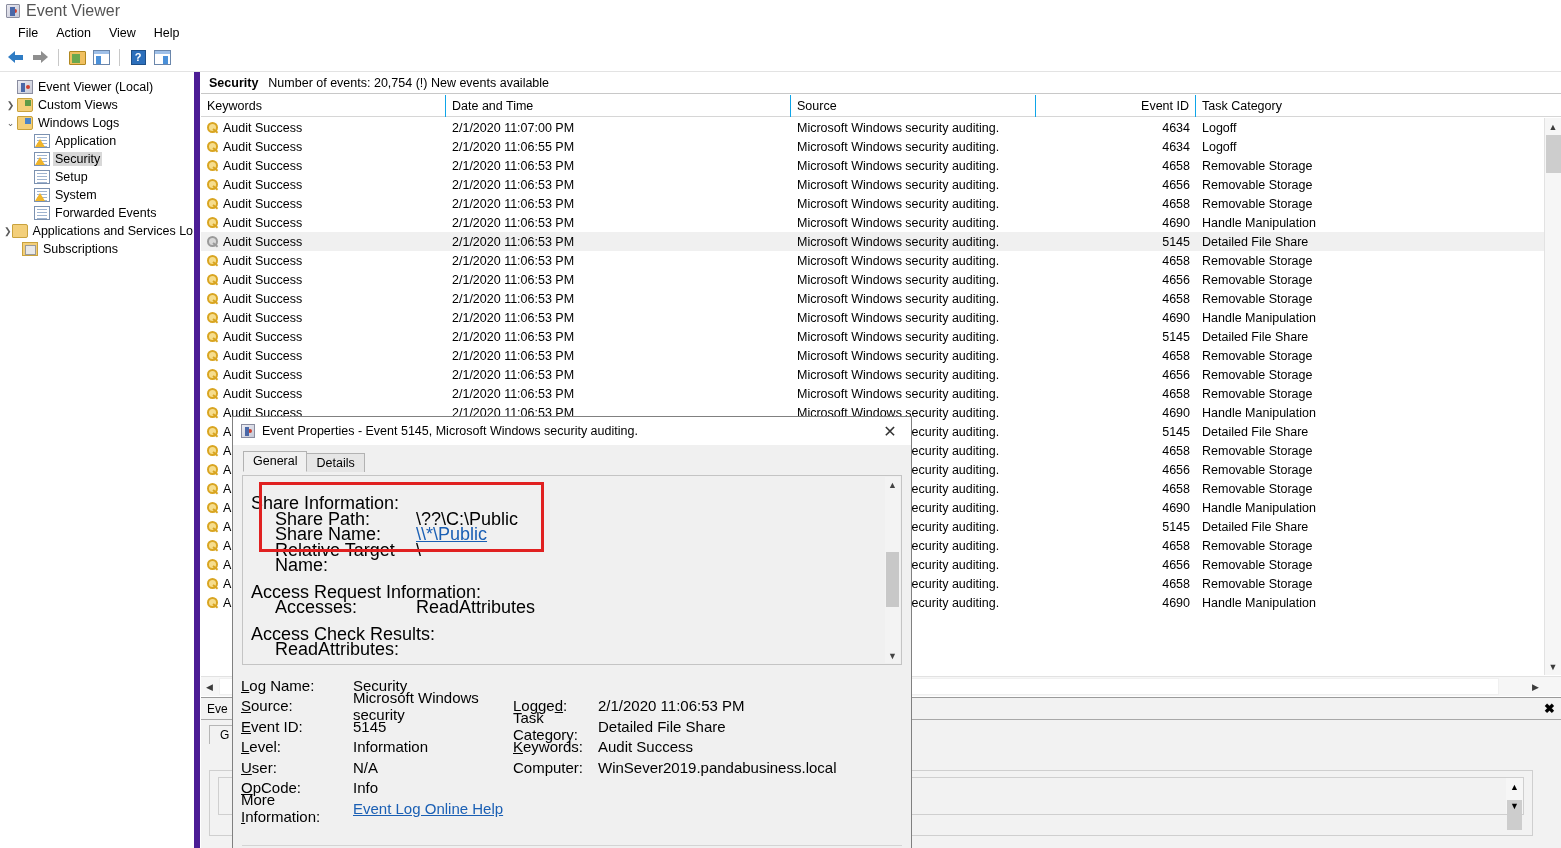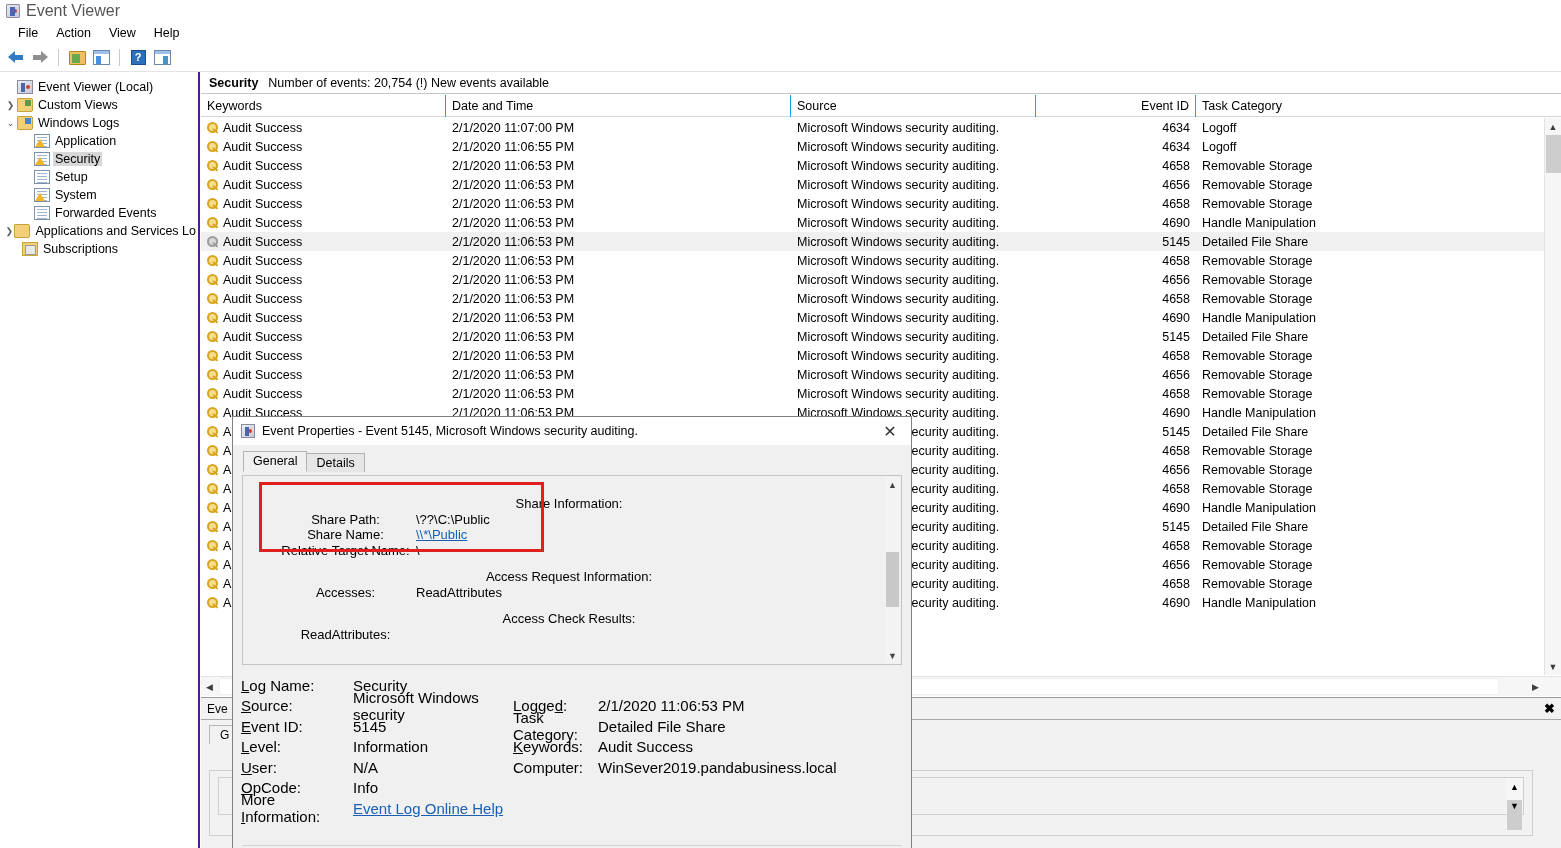--- a/index.html
+++ b/index.html
@@ -90,21 +90,21 @@
     width:15px;height:15px;background:#2c6fbb;border:1px solid #1d4f88;color:#fff;
     font-size:11px;font-weight:bold;display:flex;align-items:center;justify-content:center;line-height:1;
   }
 
   
   .body-area { position:absolute; left:0; top:72px; width:1561px; height:776px; background:#fff; }
 
   
   .sidebar {
     position:absolute; left:0; top:0; width:200px; height:776px;
-    background:#ffffff; border-right:2px solid #4c1d95; overflow:hidden;
+    background:#ffffff; border-right:6px solid #4c1d95; overflow:hidden;
   }
   .tree { padding-top:6px; }
   .tnode { display:flex; align-items:center; height:18px; padding-left:4px; white-space:nowrap; cursor:default; }
   .tnode .twist {
     width:13px; height:13px; display:flex; align-items:center; justify-content:center;
     font-size:9px; color:#5b5b5b;
   }
   .tnode .twist.empty { visibility:hidden; }
   .tnode .tlabel { font-size:12.5px; margin-left:3px; padding:0 2px; }
   .tnode.selected .tlabel { background:#d8d8d8; }
@@ -264,21 +264,21 @@
     background:#e6e6e6; margin-right:-1px; position:relative; top:0;
   }
   .tab.active { background:#f0f0f0; border-bottom:1px solid #f0f0f0; z-index:2; padding-bottom:3px; }
 
   .desc-panel {
     position:absolute; left:9px; top:58px; right:9px; height:190px;
     border:1px solid #c4c4c4; background:#f0f0f0;
   }
   .desc-scrollarea {
     position:absolute; left:8px; top:18px; right:14px; bottom:6px;
-    overflow:hidden; font-size:13px; line-height:15.5px;text-align:center;
+    overflow:hidden; font-size:18px; line-height:15.5px;
   }
   .kv { display:flex; }
   .kv .k { width:165px; padding-left:24px; }
   .kv .v { }
   .grp { margin-top:2px; }
   .link { color:#1a5fb4; text-decoration:underline; }
 
   .redbox {
     position:absolute; left:16px; top:6px; width:285px; height:70px;
     border:3px solid #e02020; pointer-events:none;

